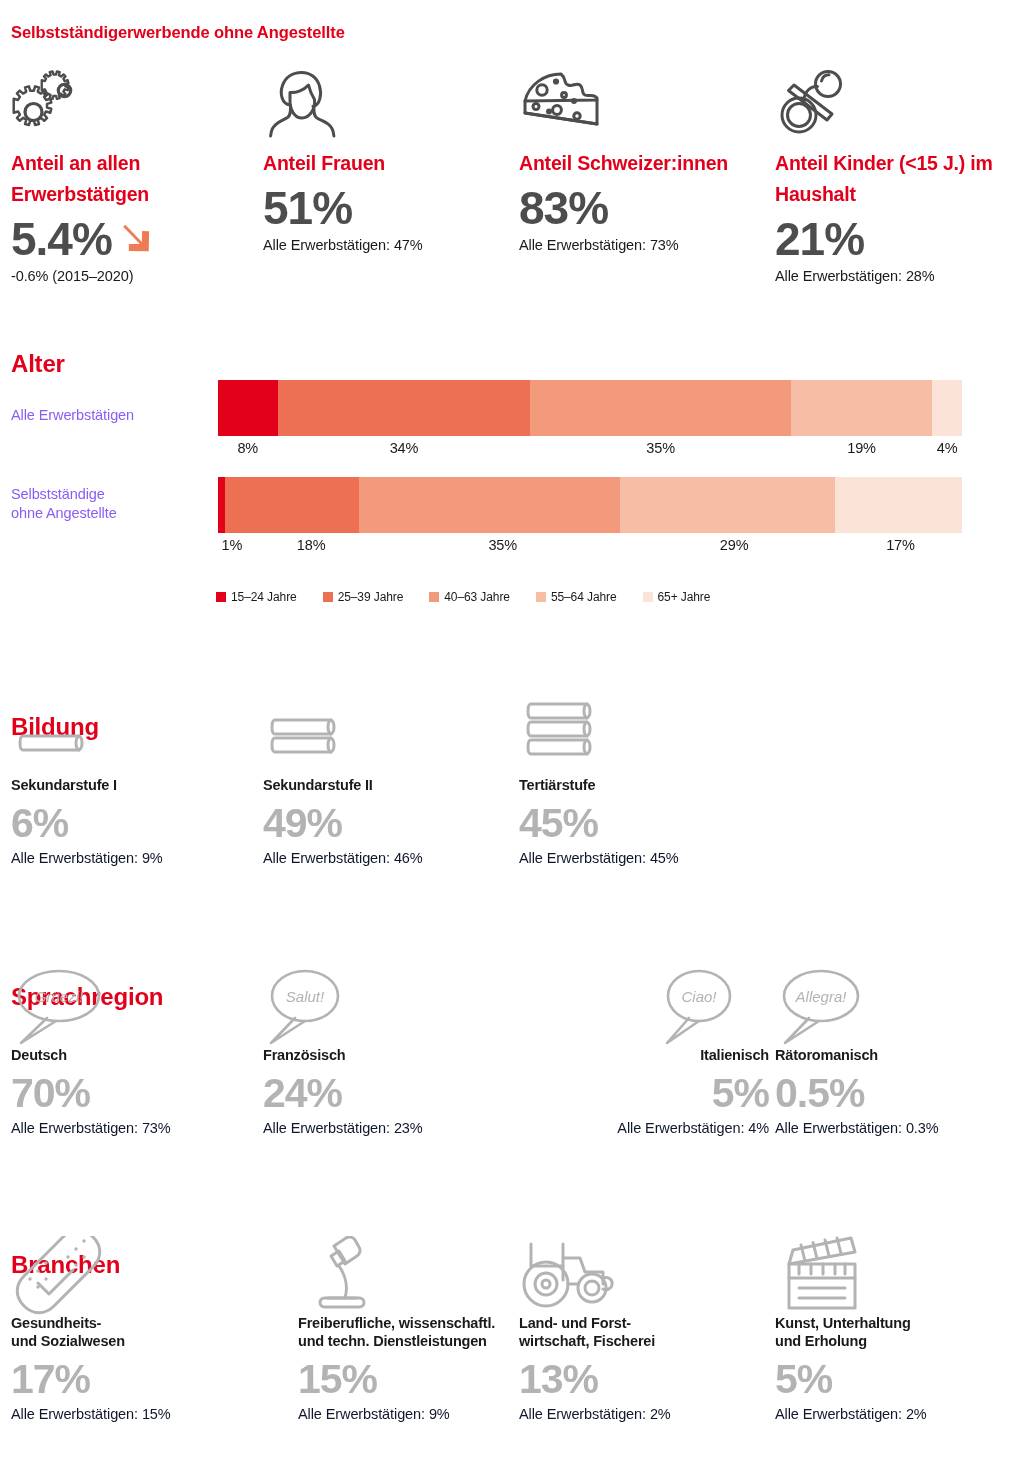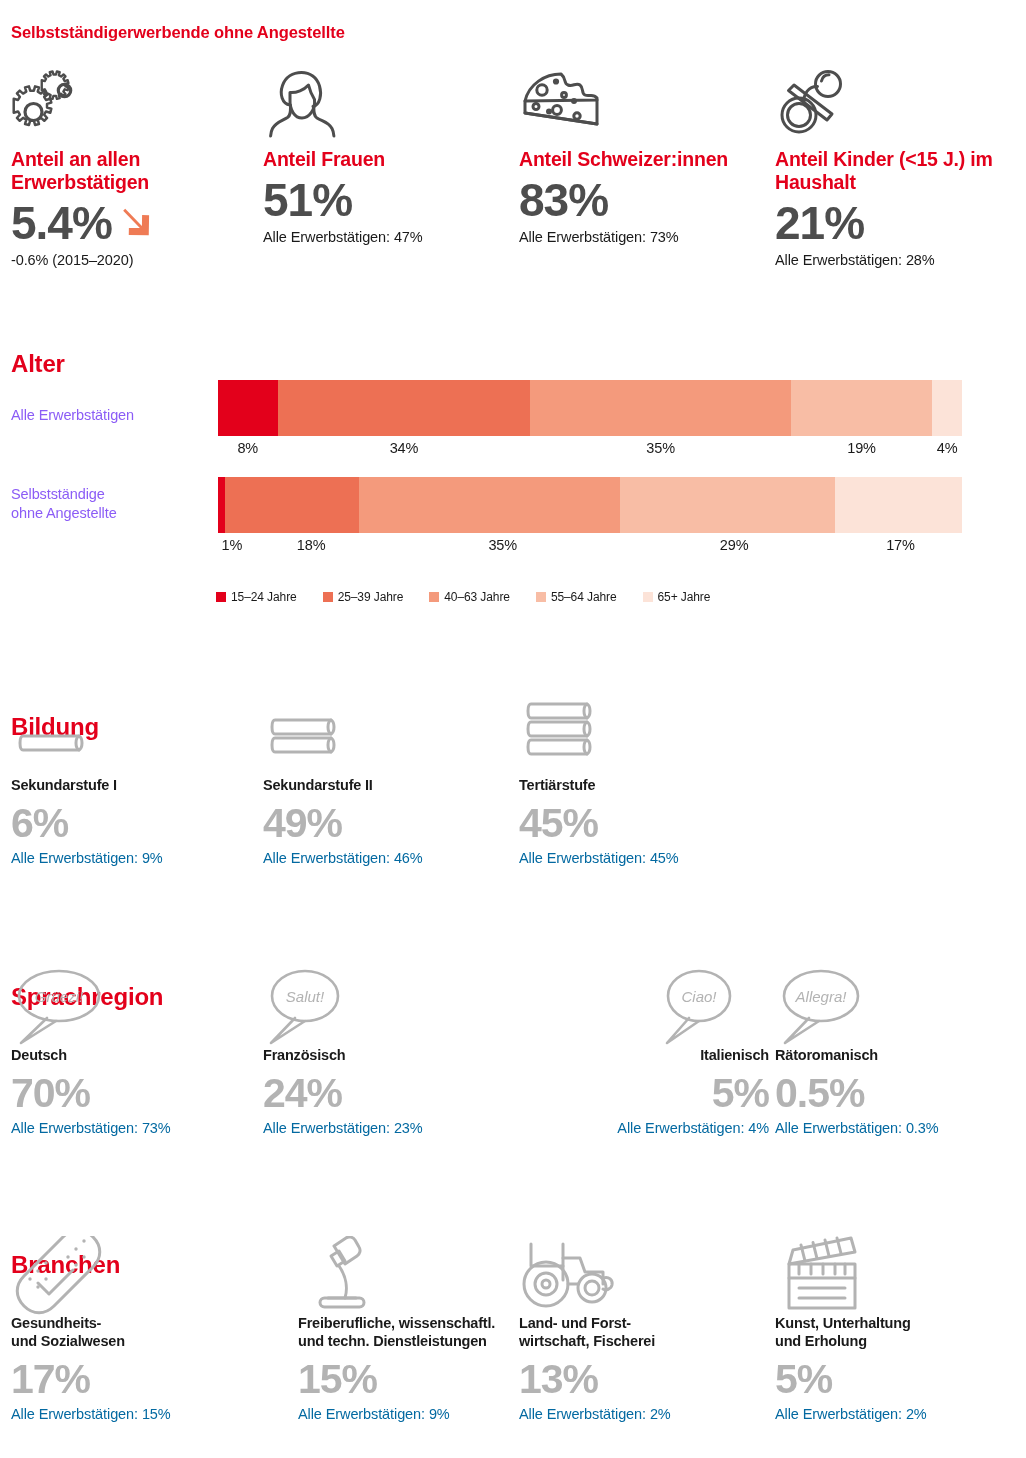--- a/index.html
+++ b/index.html
@@ -51,21 +51,21 @@
     width: 250px;
   }
   .kpi-icon {
     height: 72px;
     display: block;
   }
   .kpi-label {
     color: #e3001b;
     font-weight: bold;
     font-size: 19.5px;
-    line-height: 23px;
+    line-height: 31px;
     margin-top: 8px;
     letter-spacing: -0.2px;
   }
   .kpi-value {
     font-size: 46px;
     font-weight: bold;
     color: #4d4d4d;
     line-height: 54px;
     margin-top: 2px;
     letter-spacing: -1px;
@@ -154,21 +154,21 @@
   .cell-value {
     font-size: 41px;
     font-weight: bold;
     color: #b3b3b3;
     line-height: 50px;
     margin-top: 4px;
     letter-spacing: -1px;
   }
   .cell-sub {
     font-size: 14.5px;
-    color: #0369a1;
+    color: #0f172a;
     margin-top: 2px;
     letter-spacing: -0.1px;
   }
   .bubble-text {
     font-size: 15px;
     fill: #b3b3b3;
     font-style: italic;
     font-family: "Liberation Sans", sans-serif;
   }
 </style>

